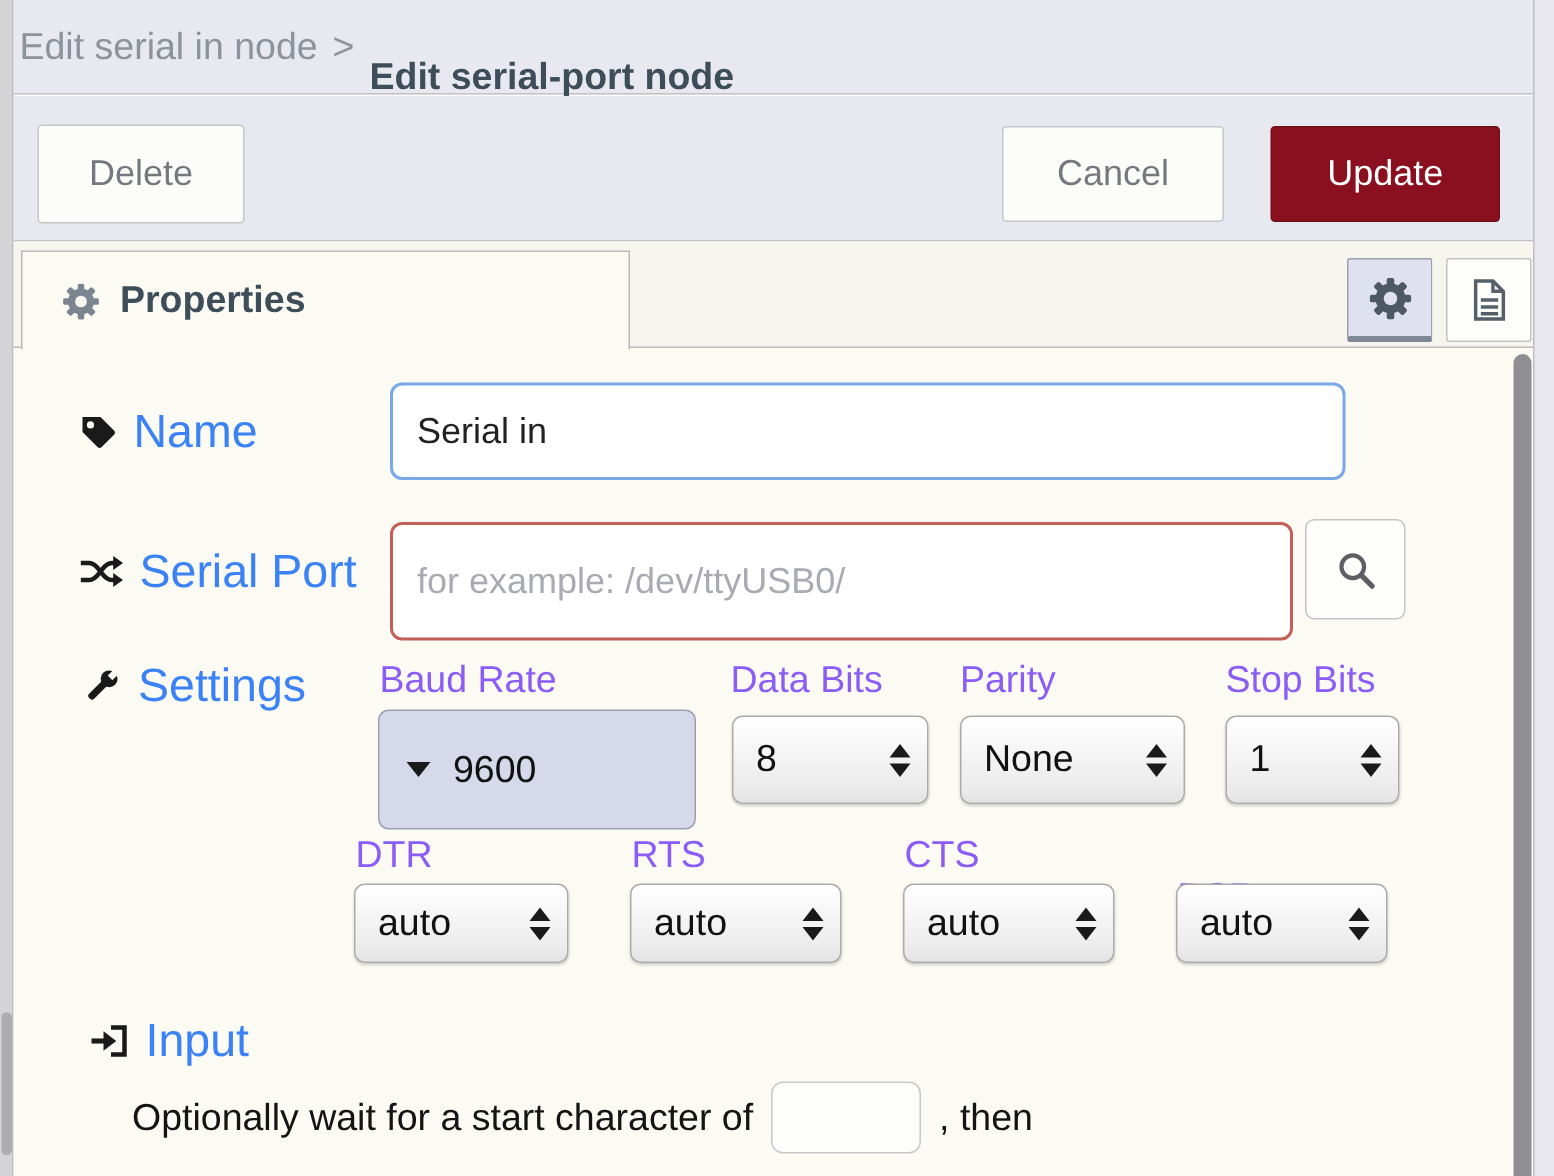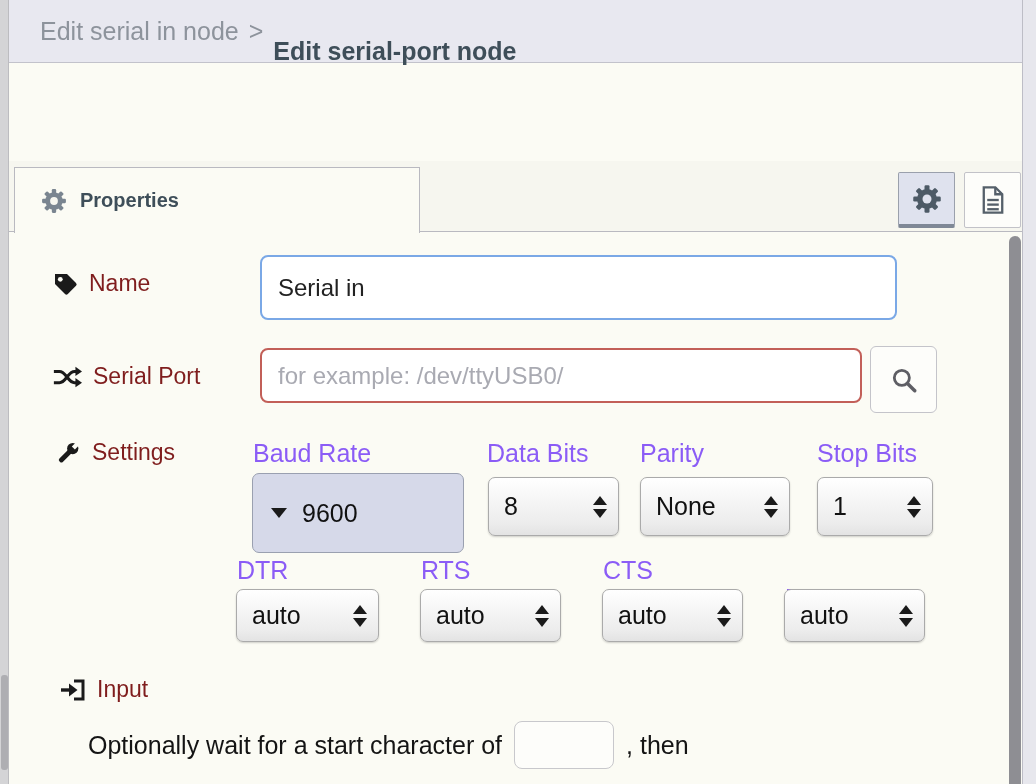--- a/index.html
+++ b/index.html
@@ -5,49 +5,49 @@
   * { margin:0; padding:0; box-sizing:border-box; }
   html,body { width:1036px; height:784px; overflow:hidden;
     font-family:"Liberation Sans", sans-serif; }
   .screen { position:relative; width:1036px; height:784px; background:#fbfbf4; }
 
   
   .left-strip { position:absolute; left:0; top:0; width:9px; height:784px; background:#d4d4d6; border-right:1px solid #bcbcc0; }
   .left-thumb { position:absolute; left:1px; top:675px; width:7px; height:95px; background:#aeaeb2; border-radius:3px; }
 
   
-  .header { position:absolute; left:9px; top:0; width:1027px; height:63px; background:#e8e8f0; border-bottom:1px solid #c2c2cb; display:flex; align-items:center; padding-left:31px; font-size:25px; }
+  .header { position:absolute; left:9px; top:0; width:1027px; height:63px; background:#e8e8f0; border-bottom:1px solid #c2c2cb; display:flex; align-items:center; padding-left:4px; font-size:25px; }
   .crumb-parent { color:#8d939c; cursor:pointer; }
   .crumb-sep { color:#8d939c; margin:0 10px; }
   .crumb-current { color:#3e4e59; font-weight:bold;margin-top:40px; }
 
   
   .button-bar { position:absolute; left:9px; top:64px; width:1027px; height:97px; background:#e8e8f0; border-bottom:1px solid #c2c2cb; }
   .btn { position:absolute; font-size:24px; border-radius:3px; cursor:pointer; font-family:inherit; }
   .btn-secondary { background:#fcfcf8; border:1px solid #c6c6c6; color:#75797f; }
   .btn-delete { left:16px; top:19px; width:138px; height:66px; }
   .btn-cancel { left:659px; top:20px; width:148px; height:64px; }
   .btn-update { left:838px; top:20px; width:153px; height:64px; background:#8b101f; border:1px solid #70101a; color:#ffffff; }
 
   
   .tab-strip { position:absolute; left:9px; top:161px; width:1027px; height:71px; background:#f6f6ef; border-bottom:1px solid #b9b9c0; }
   .tab-properties { position:absolute; left:5px; top:6px; width:406px; height:66px; background:#fbfbf4; border:1px solid #b9b9c0; border-bottom:none; z-index:2; display:flex; align-items:center; padding-left:26px; gap:13px; cursor:pointer; }
-  .tab-properties span { color:#3e4e59; font-weight:bold; font-size:20px; }
+  .tab-properties span { color:#3e4e59; font-weight:bold; font-size:25px; }
   .icon-btn { position:absolute; top:11px; width:57px; height:56px; display:flex; align-items:center; justify-content:center; cursor:pointer; border-radius:2px; }
   .btn-node-settings { left:889px; background:#dfe2ee; border:1px solid #9aa0ac; border-bottom:4px solid #7f8896; }
   .btn-node-desc { left:955px; background:#fdfdfa; border:1px solid #c2c2c8; }
 
   
   .form { position:absolute; left:9px; top:232px; width:1027px; height:552px; background:#fbfbf4; }
-  .row-label { position:absolute; display:flex; align-items:center; gap:11px; font-size:23px; color:#7f1d1d; }
+  .row-label { position:absolute; display:flex; align-items:center; gap:11px; font-size:31px; color:#3b82f6; }
   .col-label { position:absolute; font-size:25px; color:#8b5cf6; }
 
   .text-input { position:absolute; font-size:24px; color:#222; background:#ffffff; border-radius:8px; padding:13px 16px; outline:none; font-family:inherit; }
   .input-name { left:251px; top:23px; width:637px; height:65px; border:2px solid #7aa8e6; }
-  .input-serial { left:251px; top:116px; width:602px; height:55px; border:2px solid #c25f58; }
+  .input-serial { left:251px; top:116px; width:602px; height:79px; border:2px solid #c25f58; }
   .input-serial::placeholder { color:#a9aab2; opacity:1; }
   .search-btn { position:absolute; left:861px; top:114px; width:67px; height:67px; background:#fdfdfa; border:1px solid #c4c4ca; border-radius:6px; display:flex; align-items:center; justify-content:center; cursor:pointer; }
 
   .baud-select { position:absolute; left:243px; top:241px; width:212px; height:80px; background:#d6d9e9; border:1px solid #9aa0b0; border-radius:7px; display:flex; align-items:center; padding-left:18px; gap:15px; font-size:25px; color:#111; cursor:pointer; }
   .caret-down { width:0; height:0; border-left:8px solid transparent; border-right:8px solid transparent; border-top:10px solid #1a1a1a; }
 
   .mac-select { position:absolute; display:flex; align-items:center; justify-content:space-between; padding:0 11px 0 15px; background:linear-gradient(#ffffff,#ececec 80%,#e3e3e3); border:1px solid #aaaaaa; border-radius:7px; box-shadow:0 1px 2px rgba(0,0,0,.18); font-size:25px; color:#111; cursor:pointer; }
   .arrows { display:flex; flex-direction:column; gap:4px; }
   .arr-up { width:0; height:0; border-left:7px solid transparent; border-right:7px solid transparent; border-bottom:9px solid #1a1a1a; }
   .arr-dn { width:0; height:0; border-left:7px solid transparent; border-right:7px solid transparent; border-top:9px solid #1a1a1a; }
@@ -77,20 +77,25 @@
   <div class="left-strip">
     <div class="left-thumb"></div>
   </div>
 
   <div class="header">
     <span class="crumb-parent">Edit serial in node</span>
     <span class="crumb-sep">&gt;</span>
     <span class="crumb-current">Edit serial-port node</span>
   </div>
 
+  <div class="button-bar">
+    <button class="btn btn-secondary btn-delete">Delete</button>
+    <button class="btn btn-secondary btn-cancel">Cancel</button>
+    <button class="btn btn-update">Update</button>
+  </div>
 
   <div class="tab-strip">
     <div class="tab-properties">
       <span class="icon">
         <svg width="26" height="26" viewBox="0 0 24 24">
           <g fill="#7a8590">
             <rect x="10" y="1" width="4" height="22" rx="1"></rect>
             <rect x="10" y="1" width="4" height="22" rx="1" transform="rotate(90 12 12)"></rect>
             <rect x="10" y="1" width="4" height="22" rx="1" transform="rotate(45 12 12)"></rect>
             <rect x="10" y="1" width="4" height="22" rx="1" transform="rotate(135 12 12)"></rect>

